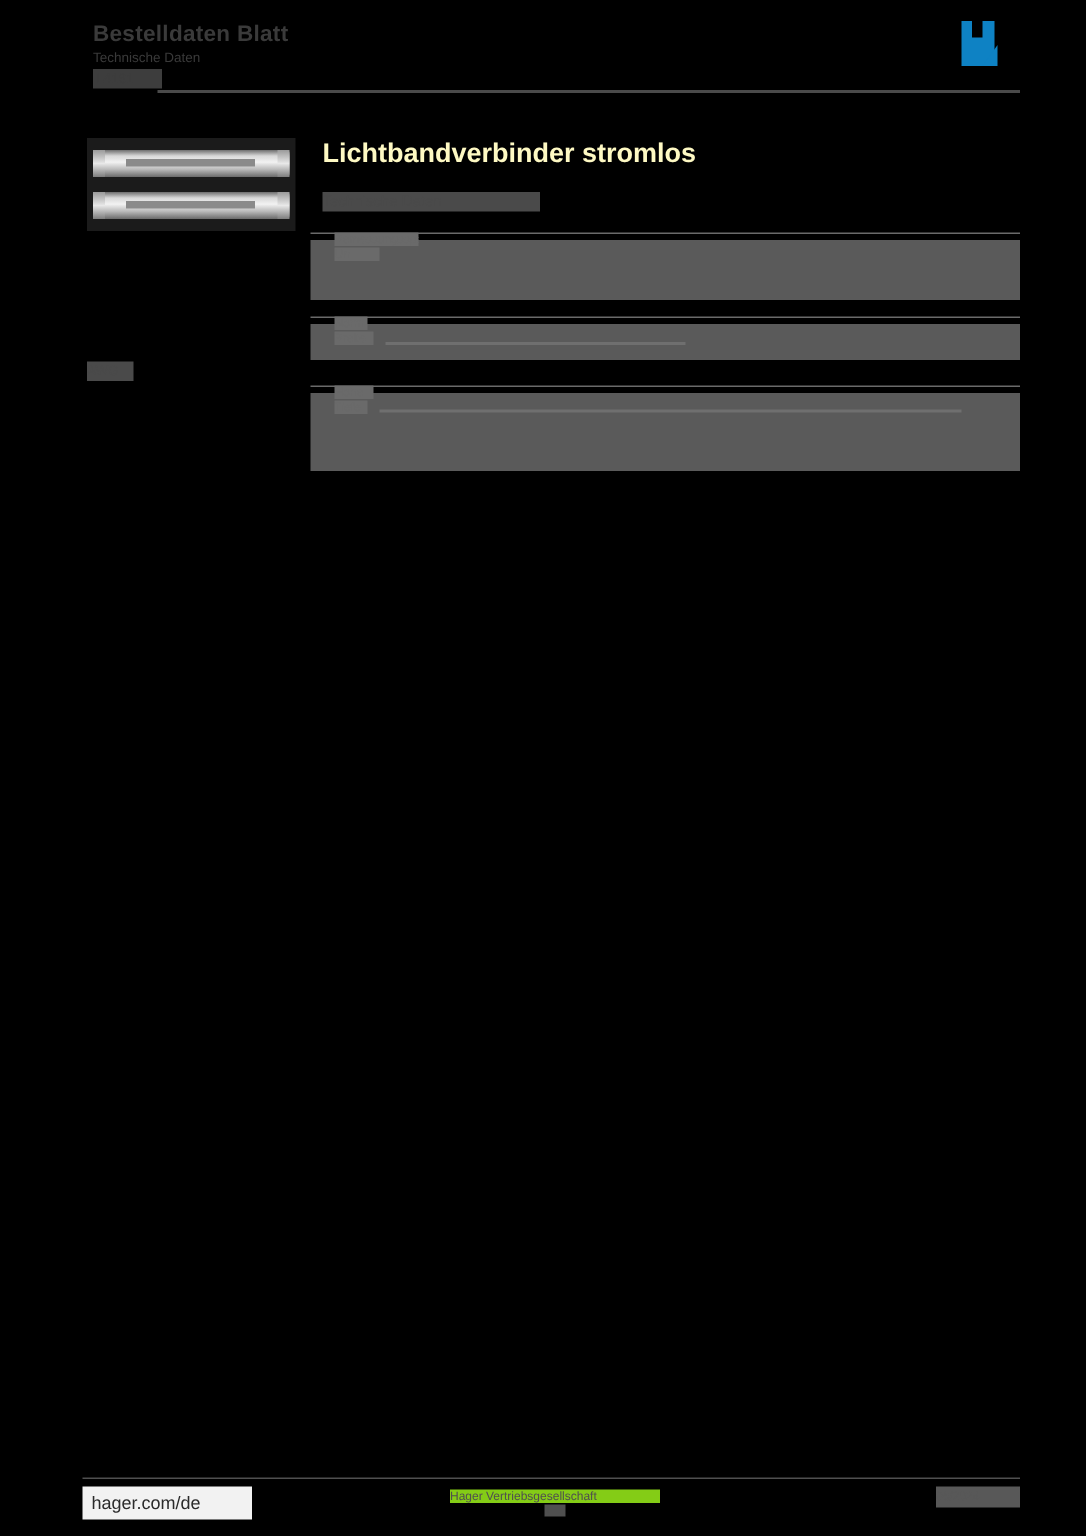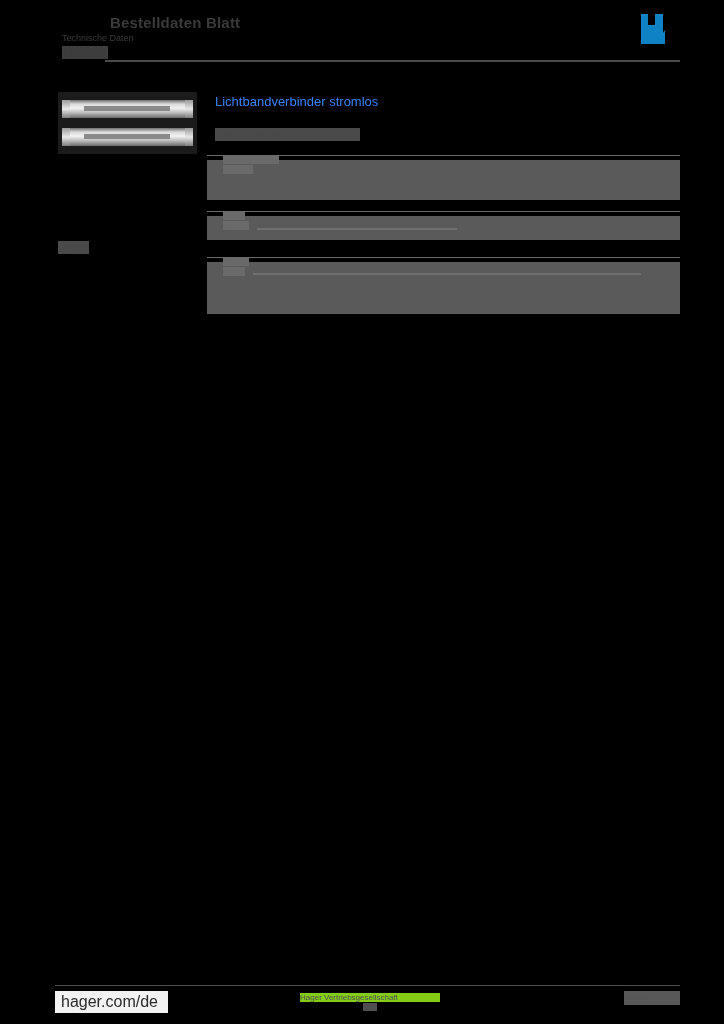--- a/index.html
+++ b/index.html
@@ -35,21 +35,20 @@
     left: 62px;
     top: 14px;
     width: 300px;
     font-size: 15px;
     font-weight: bold;
     color: #3a3a3a;
     letter-spacing: 0.2px;
     line-height: 17px;
     white-space: nowrap;
     overflow: hidden;
-    margin-left: 48px;
   }
 
   .doc-subtitle {
     position: absolute;
     left: 62px;
     top: 33px;
     width: 300px;
     font-size: 9px;
     color: #3a3a3a;
     line-height: 11px;
@@ -162,23 +161,23 @@
     color: #4a4a4a;
     line-height: 13px;
   }
 
   
   .section-title {
     position: absolute;
     left: 215px;
     top: 94px;
     width: 290px;
-    font-size: 13px;
-    font-weight: normal;
-    color: #3b82f6;
+    font-size: 18px;
+    font-weight: bold;
+    color: #fef9c3;
     line-height: 16px;
     white-space: nowrap;
     overflow: hidden;
   }
 
   .section-sub {
     position: absolute;
     left: 215px;
     top: 128px;
     width: 145px;
@@ -248,21 +247,21 @@
   }
 
   .footer-url {
     position: absolute;
     left: 55px;
     top: 991px;
     width: 113px;
     height: 22px;
     background: #f2f2f2;
     color: #2b2b2b;
-    font-size: 16px;
+    font-size: 12px;
     line-height: 22px;
     padding-left: 6px;
     box-sizing: border-box;
     overflow: hidden;
     white-space: nowrap;
   }
 
   .footer-center {
     position: absolute;
     left: 300px;

